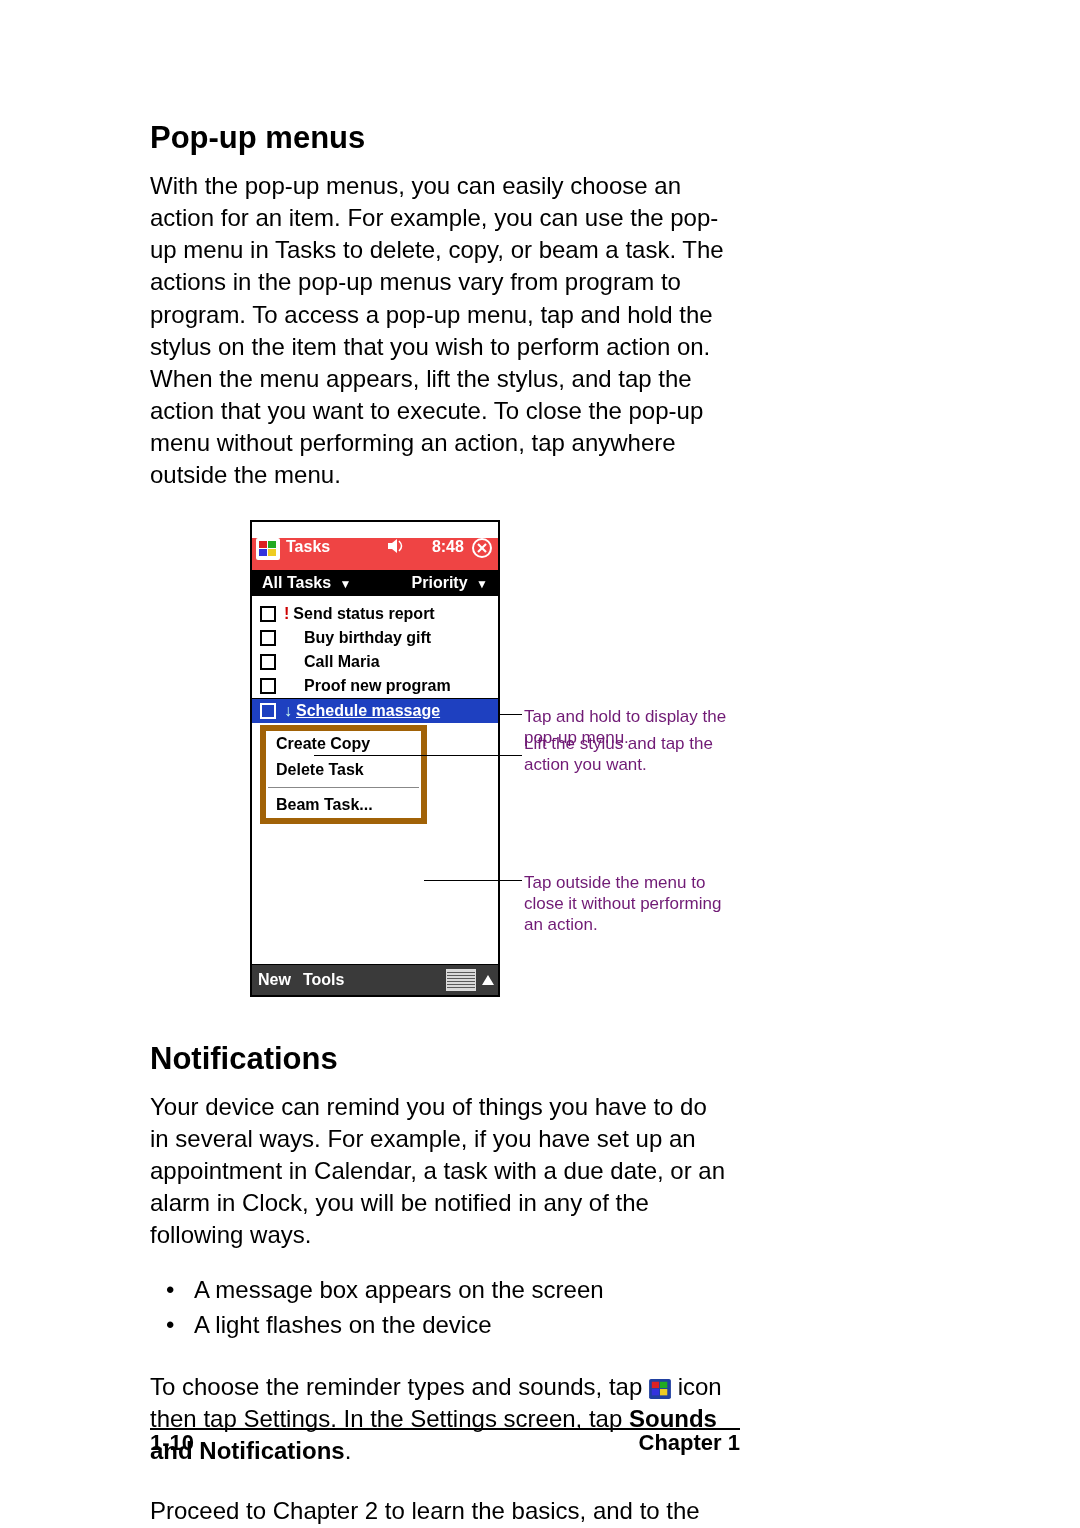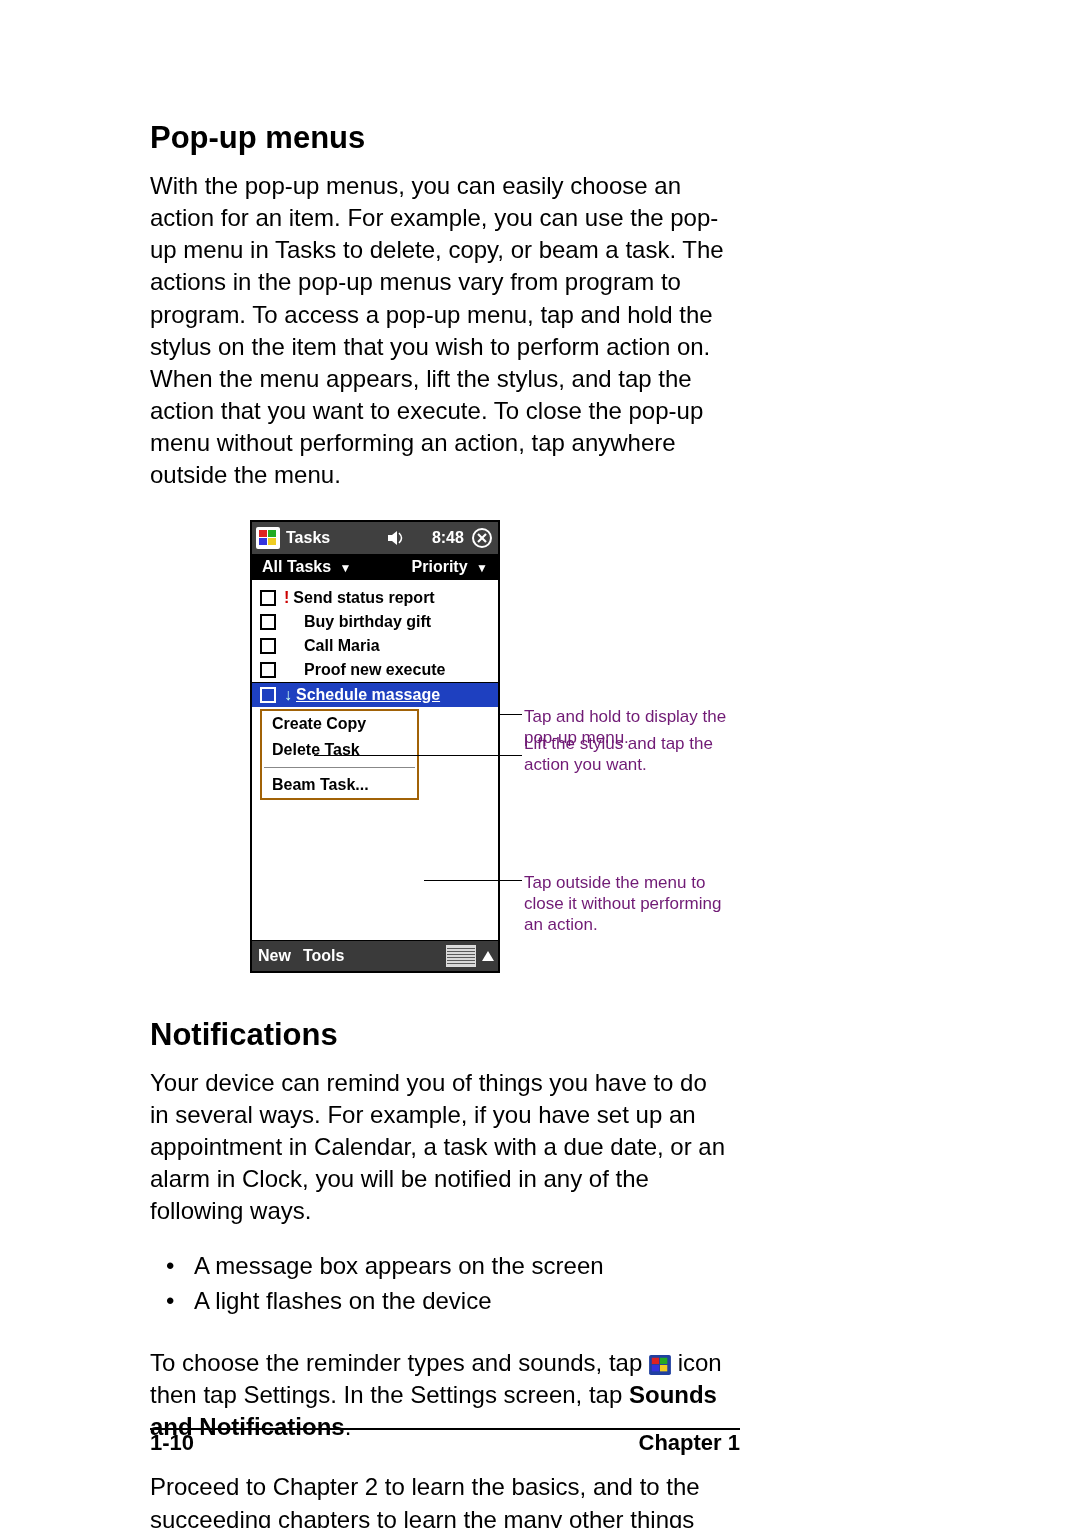--- a/index.html
+++ b/index.html
@@ -48,27 +48,28 @@
     margin: 12px 0 44px 100px;
   }
   .device {
     width: 358px;
     border: 2px solid #000;
     background: #fff;
     font-family: Tahoma, Verdana, Arial, sans-serif;
     font-size: 16px;
   }
   .titlebar {
-    background: #404040;
+    background: #ef4444;
     color: #fff;
     display: flex;
-    align-items: center;
+    align-items: flex-start;
     height: 32px;
     padding: 0 6px 0 4px;
     font-weight: bold;
+    margin-top: 16px;
   }
   .titlebar .flag {
     width: 24px;
     height: 22px;
     margin-right: 6px;
   }
   .titlebar .spacer { flex: 1; }
   .speaker-icon, .close-icon { display: inline-flex; align-items: center; }
   .close-icon { margin-left: 8px; }
   .toolbar {
@@ -116,21 +117,21 @@
   .task-row.selected {
     background: #1e40c0;
     color: #fff;
     margin-right: 0;
     border-top: 1px solid #000;
   }
   .task-row.selected .label-text { text-decoration: underline; }
   .popup-menu {
     margin-left: 8px;
     width: 155px;
-    border: 2px solid #a16207;
+    border: 6px solid #a16207;
     background: #fff;
   }
   .popup-menu .menu-item {
     padding: 4px 10px 4px 10px;
     font-weight: bold;
   }
   .popup-menu .menu-sep {
     height: 0;
     border-top: 1px solid #888;
     margin: 4px 2px;
@@ -255,21 +256,21 @@
           <span class="label-text">Buy birthday gift</span>
         </div>
         <div class="task-row">
           <span class="checkbox"></span>
           <span class="indent-gap"></span>
           <span class="label-text">Call Maria</span>
         </div>
         <div class="task-row">
           <span class="checkbox"></span>
           <span class="indent-gap"></span>
-          <span class="label-text">Proof new execute</span>
+          <span class="label-text">Proof new program</span>
         </div>
         <div class="task-row selected" style="margin-left:-8px; padding-left:8px;">
           <span class="checkbox" style="border-color:#fff;"></span>
           <span class="pri-low" style="color:#cfe;">↓</span>
           <span class="label-text">Schedule massage</span>
         </div>
       </div>
 
       <div style="display:flex;">
         <div class="popup-menu">

